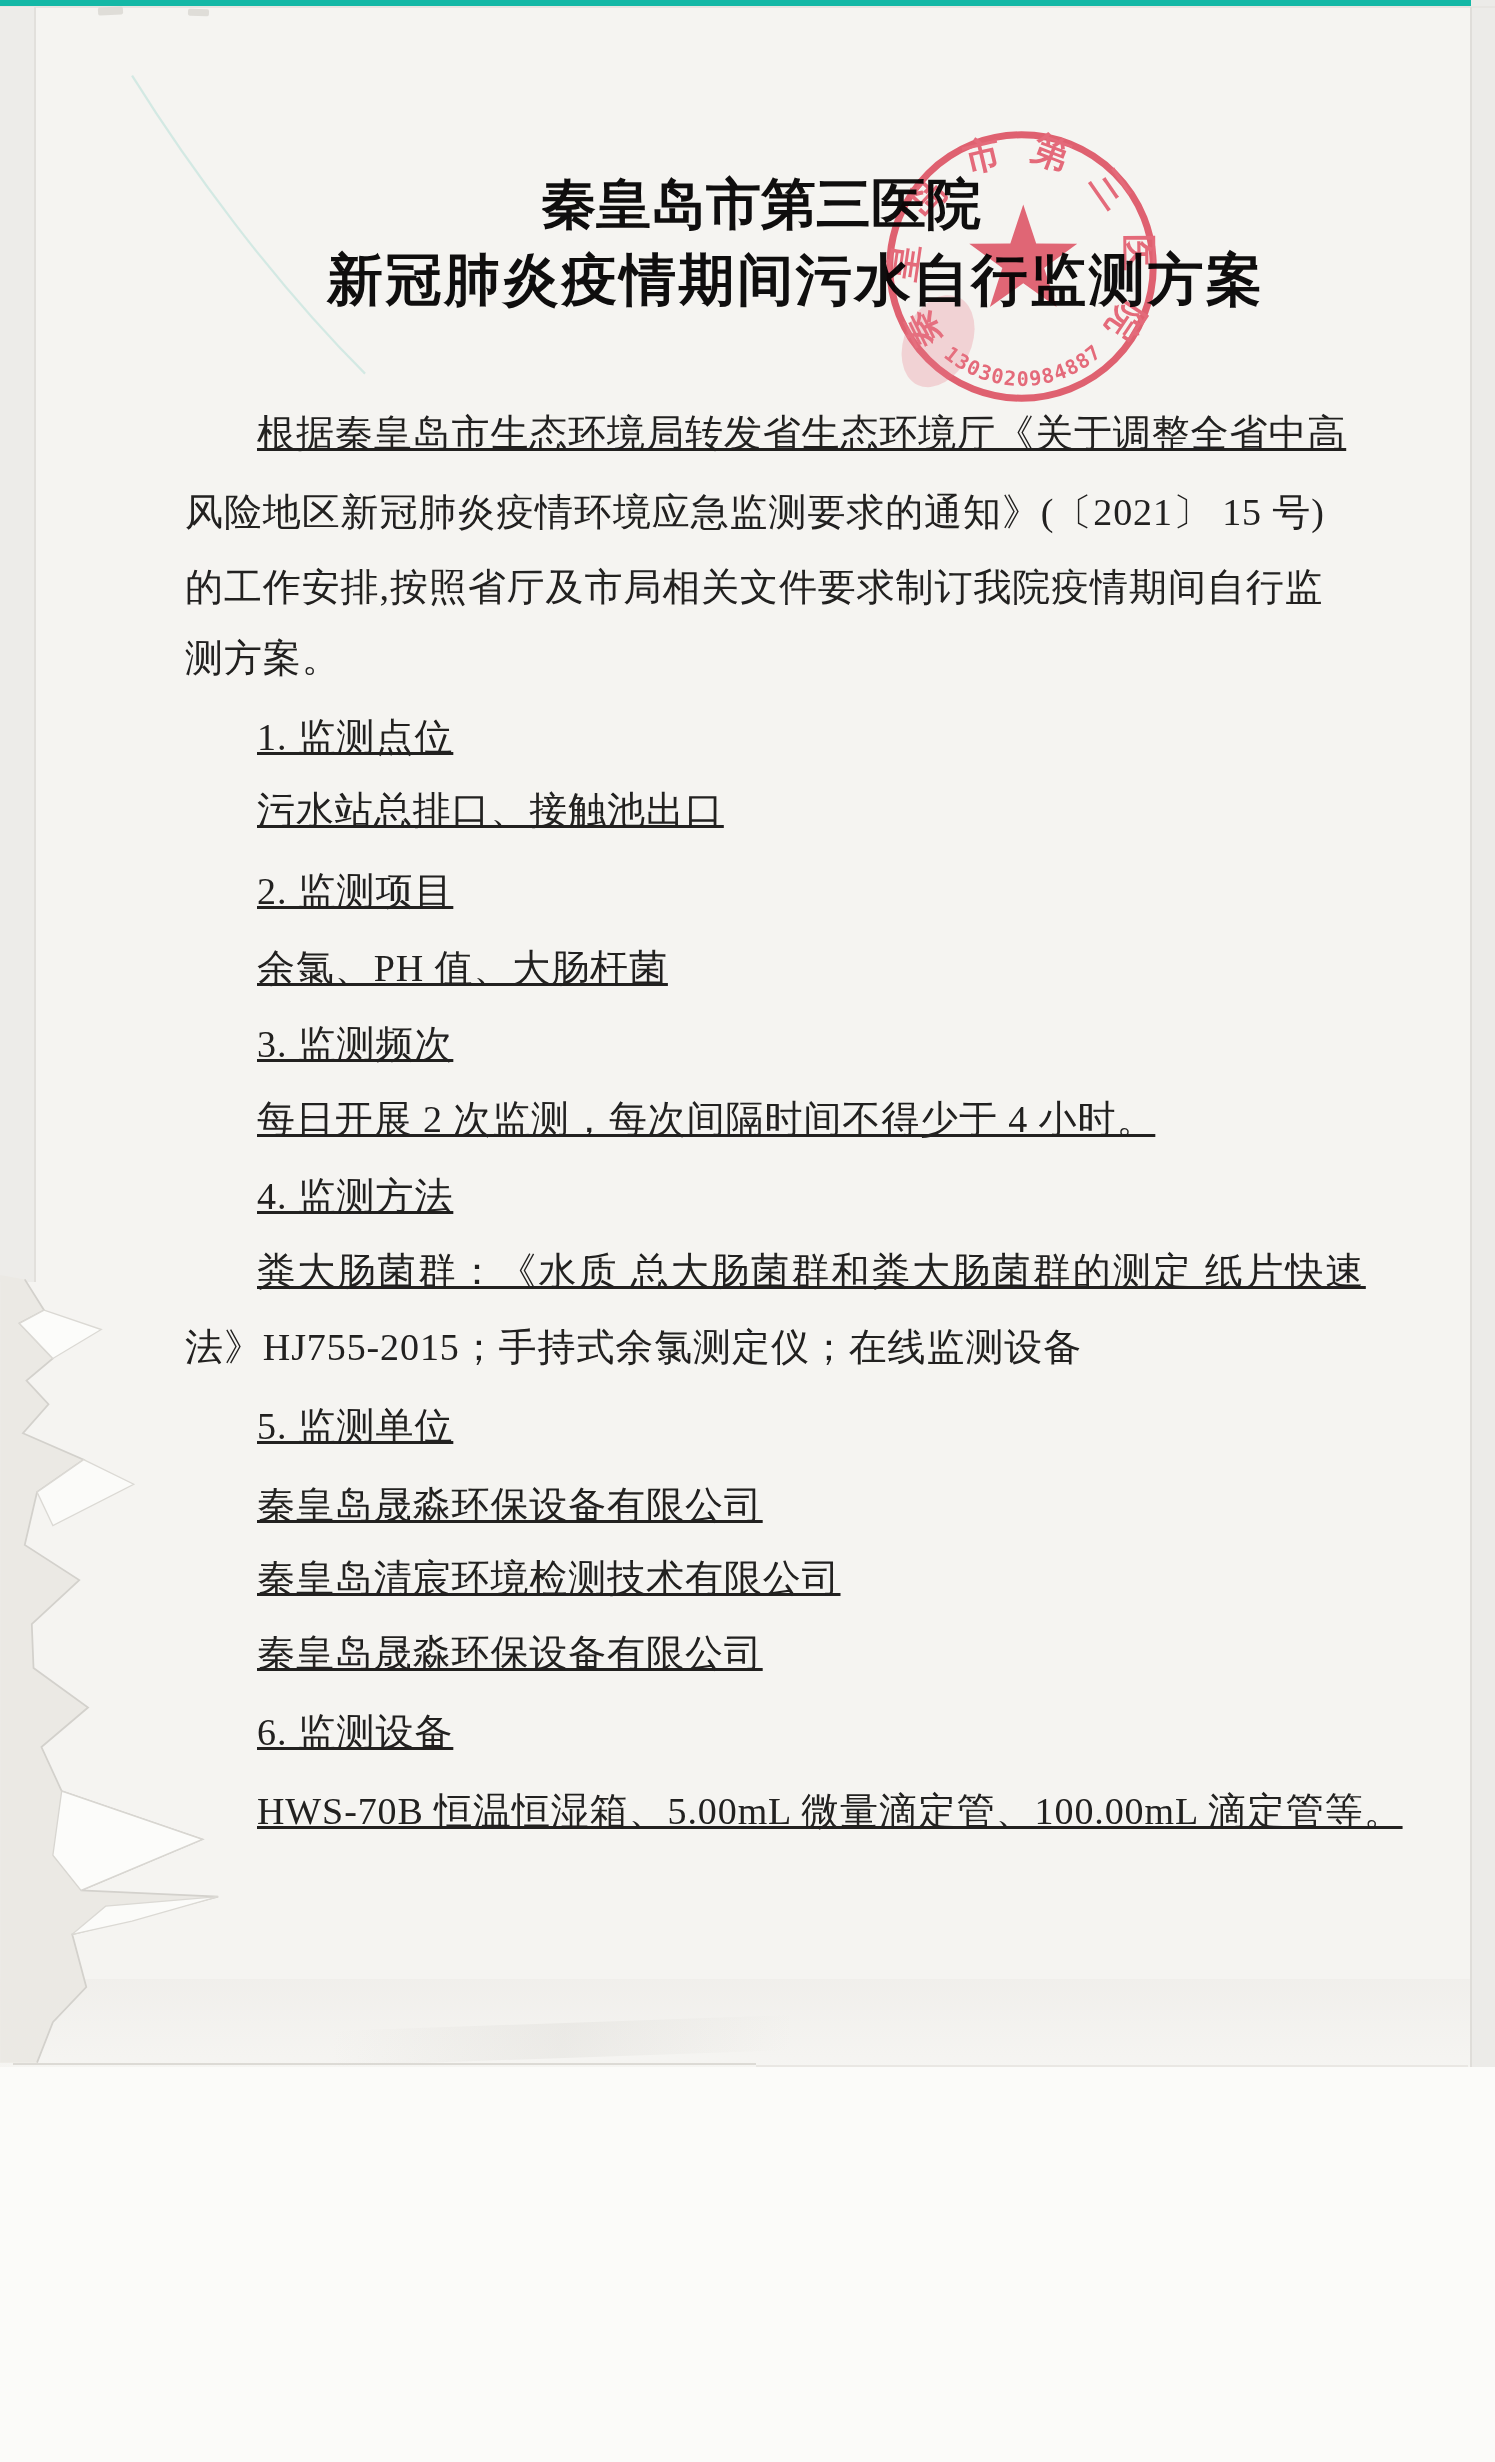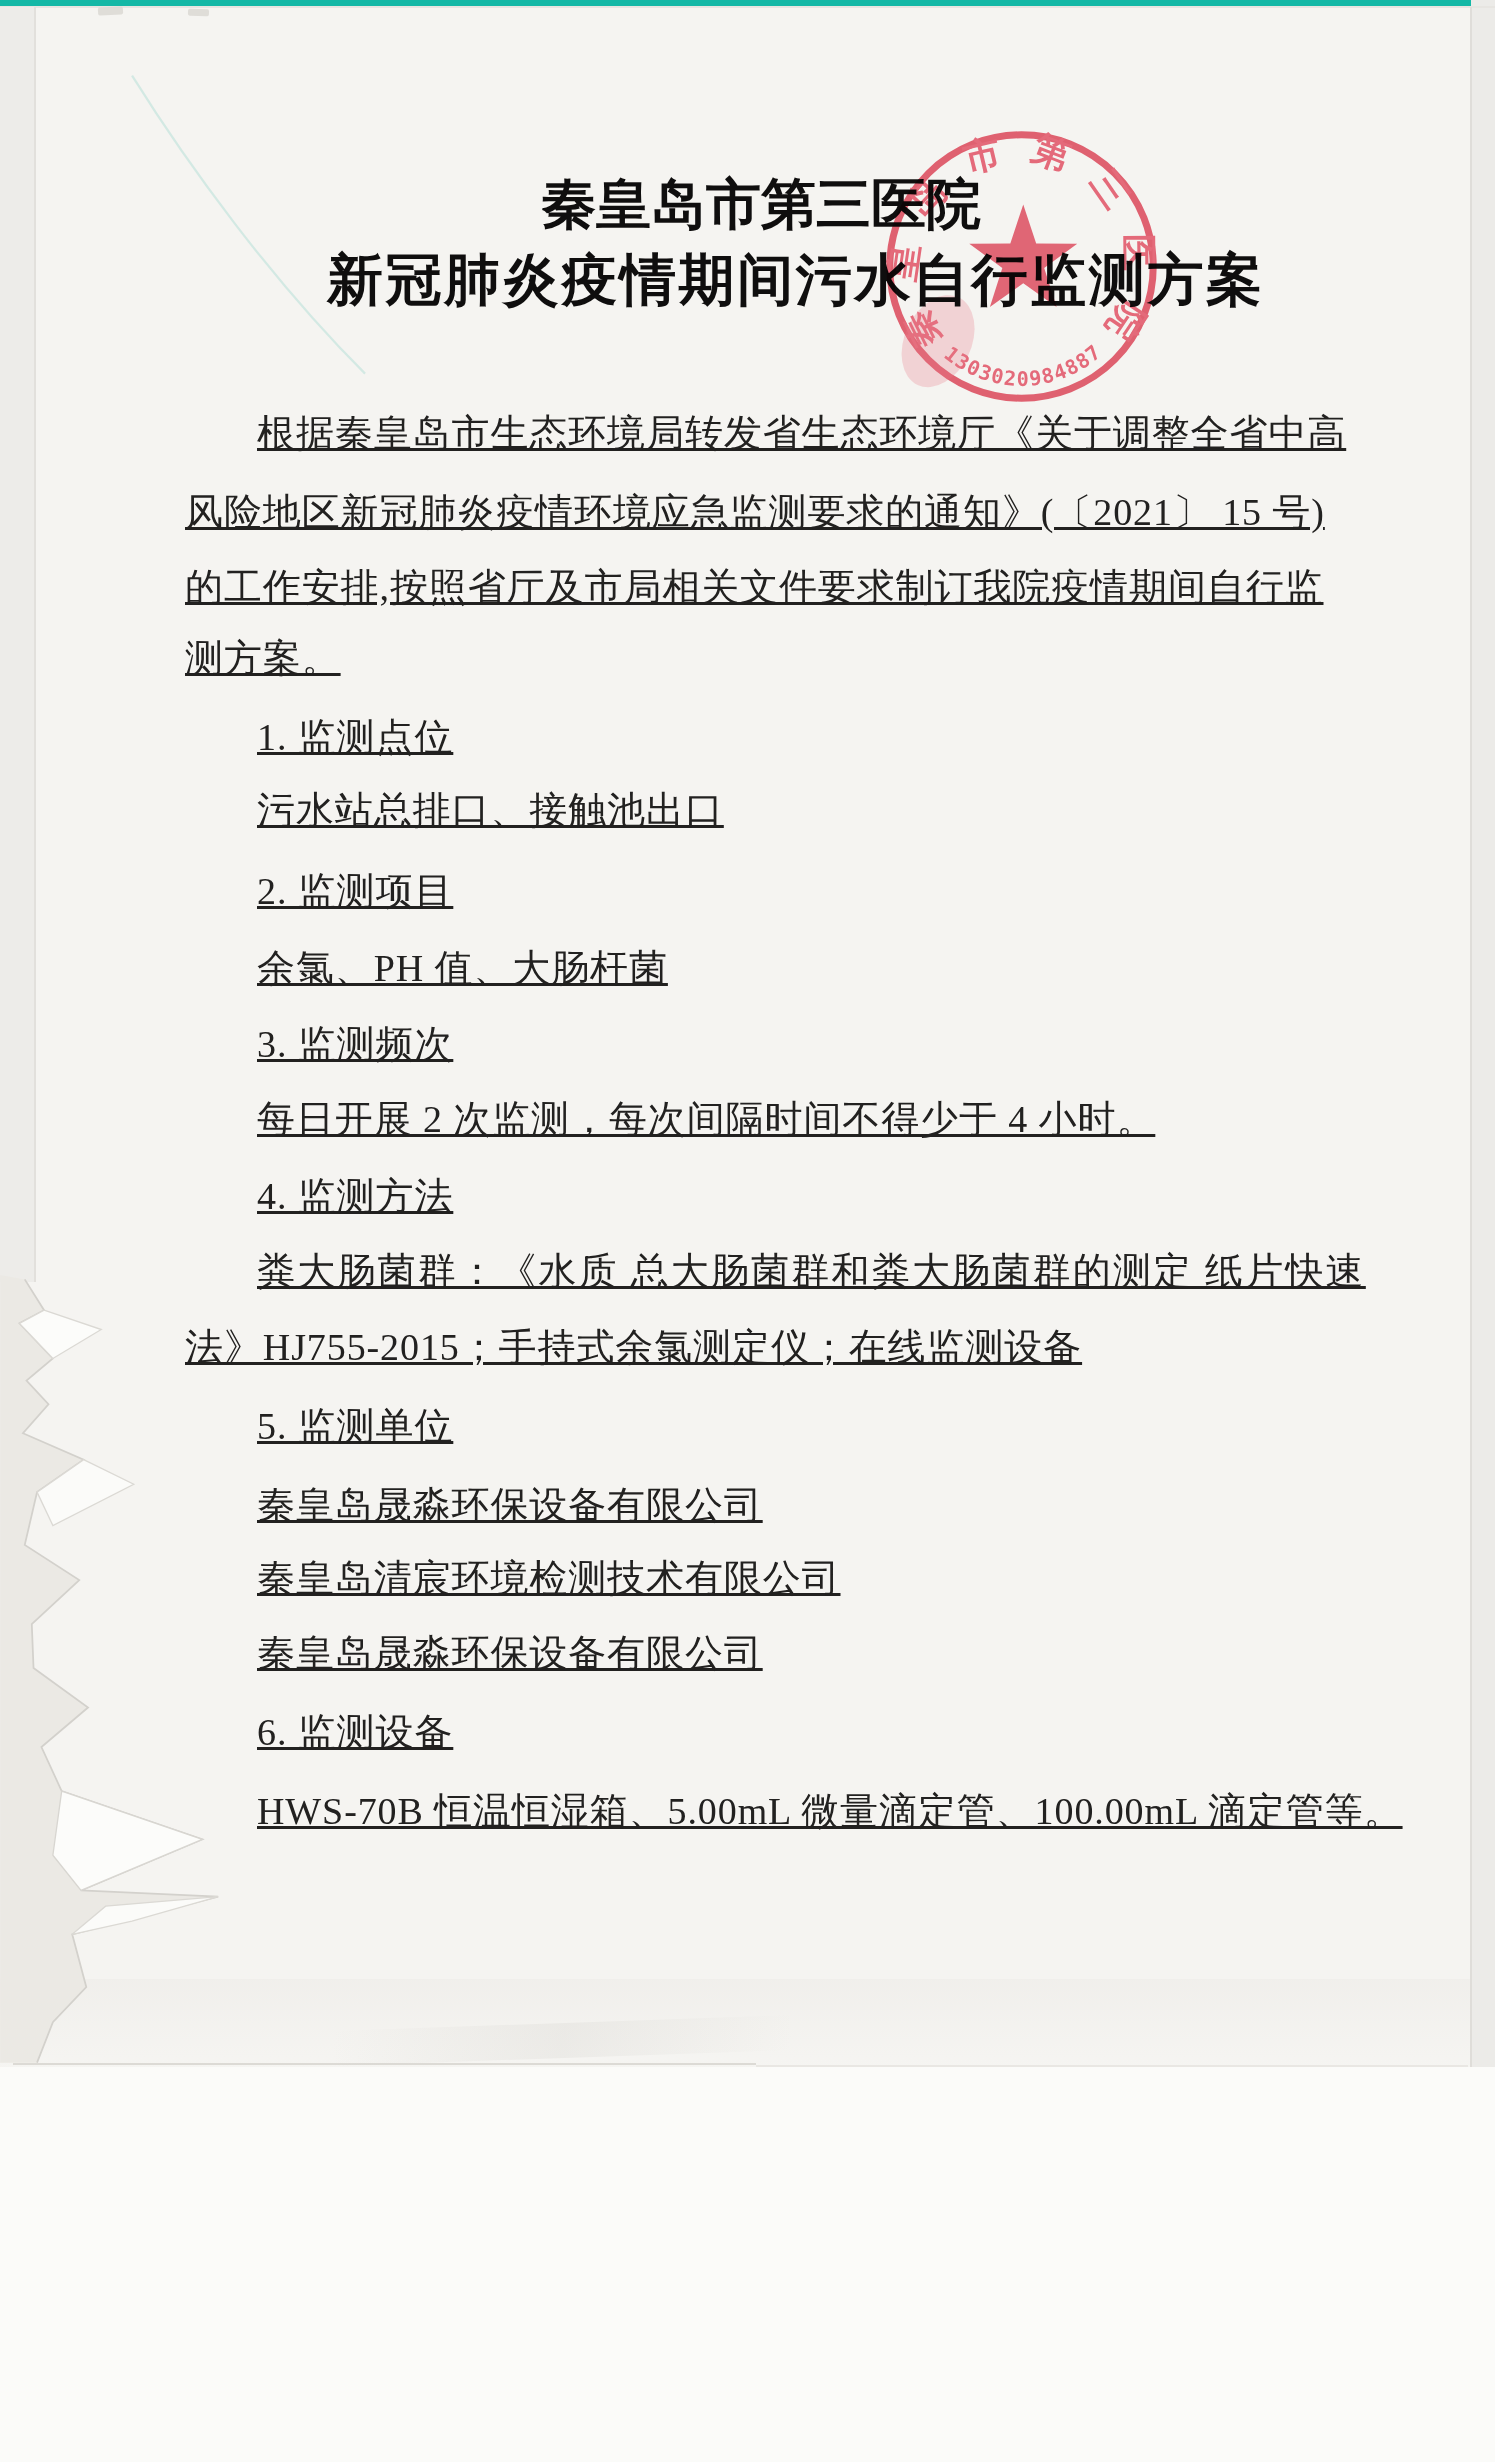--- a/index.html
+++ b/index.html
@@ -15,21 +15,21 @@
   .paper-bottom-line2{position:absolute;left:756px;top:2065px;width:712px;height:1.8px;background:#e9e7e3;}
   .paper-bottom-tone{position:absolute;left:0;top:1979px;width:1470px;height:88px;
      background:linear-gradient(180deg,rgba(235,233,229,.45),rgba(250,250,248,.1));}
   .left-strip-top{position:absolute;left:0;top:7px;width:35px;height:1275px;background:#edece9;}
   .left-strip-line{position:absolute;left:34px;top:7px;width:1.8px;height:1275px;background:#e2e0dc;}
   .staple-mark{position:absolute;background:#d9d7d2;opacity:.8;border-radius:1.8px;}
   .crease{position:absolute;left:0;top:0;}
   
   .tline{position:absolute;height:56px;line-height:56px;white-space:pre;color:#222120;
          font-size:38px;letter-spacing:0.9px;}
-  .tline.margin{left:185px;text-decoration:underline;}
+  .tline.margin{left:185px;}
   .tline.indent{left:257px;text-decoration:underline;}
   .title{position:absolute;font-weight:bold;color:#0f0e0e;white-space:pre;}
   .title1{left:541px;top:173px;font-size:55px;height:63px;line-height:63px;letter-spacing:0;}
   .title2{left:327px;top:248px;font-size:56px;height:65px;line-height:65px;letter-spacing:2.6px;text-align:center;}
   .wide{letter-spacing:2.2px;}
   
   .stamp{position:absolute;left:881px;top:126px;width:281px;height:281px;
          mix-blend-mode:multiply;opacity:.88;}
   .torn{position:absolute;left:0;top:1275px;}
   .wrinkle{position:absolute;opacity:.25;background:linear-gradient(100deg,rgba(200,198,192,0),rgba(200,198,192,.8),rgba(200,198,192,0));}

